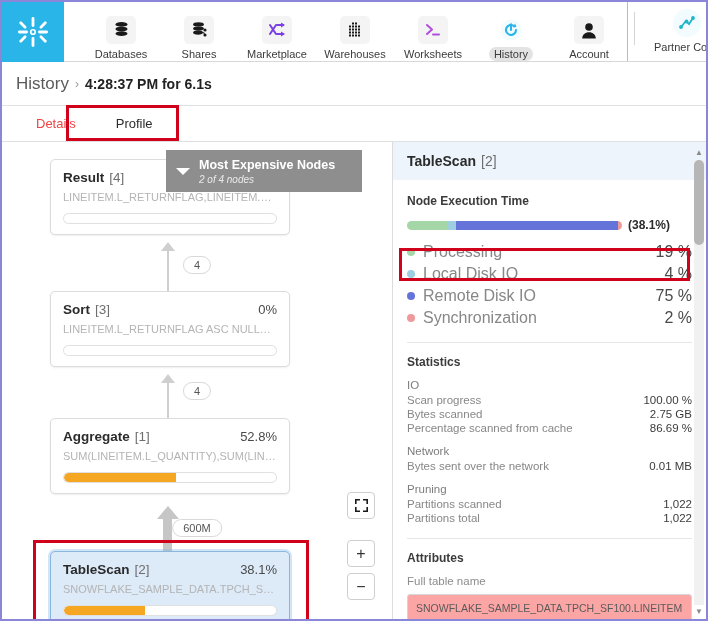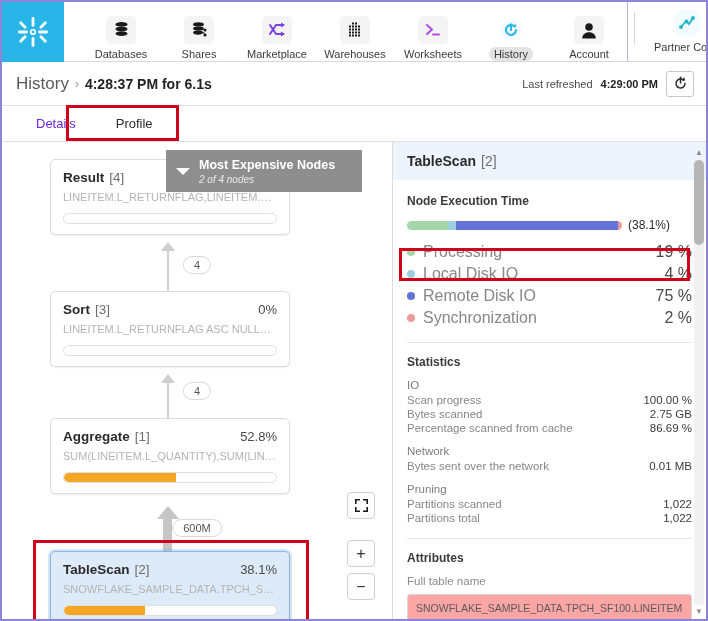--- a/index.html
+++ b/index.html
@@ -85,21 +85,21 @@
   }
 
   
   .tabbar {
     height: 36px; display: flex; align-items: stretch;
     border-bottom: 1px solid #e0e0e0; background: #fff;
     padding-left: 14px; position: relative;
   }
   .tab {
     padding: 0 20px; display: flex; align-items: center;
-    font-size: 13px; color: #6d28d9; cursor: pointer;
+    font-size: 13px; color: #ef4444; cursor: pointer;
     position: relative;
   }
   .tab.active { color: #2b2b2b; }
   .tab.active::after {
     content: ""; position: absolute; left: 12px; right: 12px; bottom: 0;
     height: 3px; background: #29b5e8;
   }
   .tab-highlight {
     position: absolute; left: 64px; top: -1px; width: 113px; height: 36px;
     border: 3px solid #d0021b; pointer-events: none; z-index: 5;
@@ -201,21 +201,21 @@
     display: flex; align-items: center;
   }
   .detail-title { font-size: 14px; font-weight: bold; color: #2b2b2b; }
   .detail-idx { font-size: 14px; color: #6e6e6e; margin-left: 5px; }
   .detail-body { padding: 14px 14px 0 14px; }
   .sec-title { font-size: 12px; font-weight: bold; color: #3b3b3b; margin-bottom: 10px; }
   .exec-bar {
     display: flex; align-items: center; gap: 6px; margin-bottom: 9px;
   }
   .exec-track { display: flex; height: 9px; border-radius: 5px; overflow: hidden; width: 215px; }
-  .exec-pct { font-size: 12px; color: #2b2b2b; font-weight: normal; }
+  .exec-pct { font-size: 12px; color: #2b2b2b; font-weight: bold; }
   .legend-row {
     display: flex; align-items: center; font-size: 16px;
     color: #878787; padding: 2px 0;
   }
   .dot { width: 8px; height: 8px; border-radius: 50%; margin-right: 8px; flex: 0 0 8px; }
   .legend-val { margin-left: auto; color: #4a4a4a; }
   .hr { height: 1px; background: #e6e6e6; margin: 13px 0 12px 0; }
   .grp-title { font-size: 11.5px; color: #7d7d7d; margin-bottom: 2px; }
   .stat-row { display: flex; font-size: 11.5px; color: #878787; padding: 1px 0; }
   .stat-val { margin-left: auto; color: #3b3b3b; }
@@ -393,31 +393,20 @@
         </svg>
       </span>
       <span class="nav-label">Partner Conn</span>
     </div>
   </div>
 
   <div class="crumbbar">
     <span class="crumb-root">History</span>
     <span class="crumb-sep">›</span>
     <span class="crumb-current">4:28:37 PM for 6.1s</span>
-    <div class="crumb-right">
-      <span class="refreshed-label">Last refreshed</span>
-      <span class="refreshed-time">4:29:00 PM</span>
-      <span class="refresh-btn">
-        <svg width="15" height="15" viewBox="0 0 15 15">
-          <path d="M12 7.5a4.5 4.5 0 1 1-1.5-3.35" fill="none" stroke="#2b2b2b" stroke-width="1.5" stroke-linecap="round"></path>
-          <path d="M7.5 1.2 L7.5 7" stroke="#2b2b2b" stroke-width="1.5" stroke-linecap="round"></path>
-          <path d="M11.3 1.1 L12.1 4.4 L9 4.3 Z" fill="#2b2b2b"></path>
-        </svg>
-      </span>
-    </div>
   </div>
 
   <div class="tabbar">
     <div class="tab">Details</div>
     <div class="tab active">Profile</div>
     <div class="tab-highlight"></div>
   </div>
 
   <div class="body">
 

